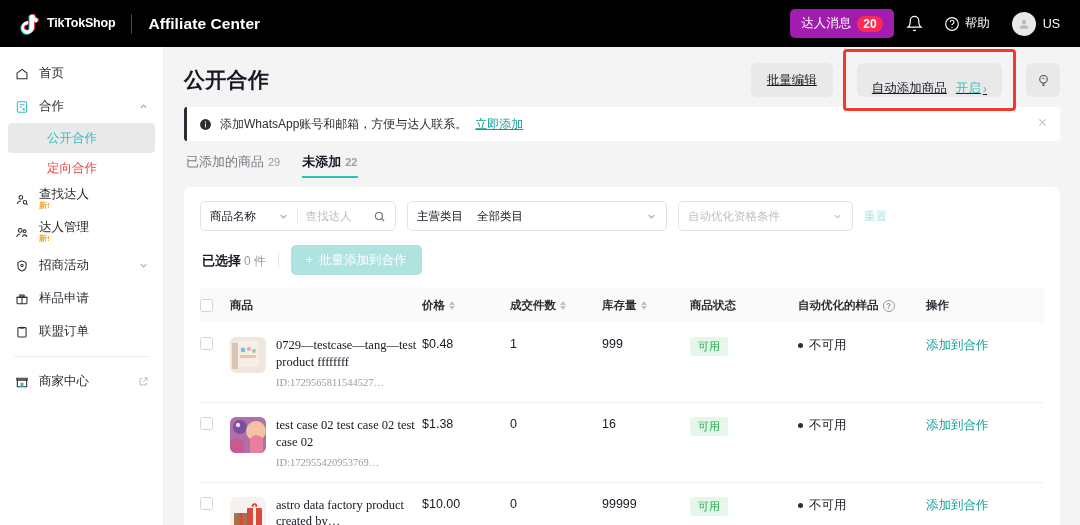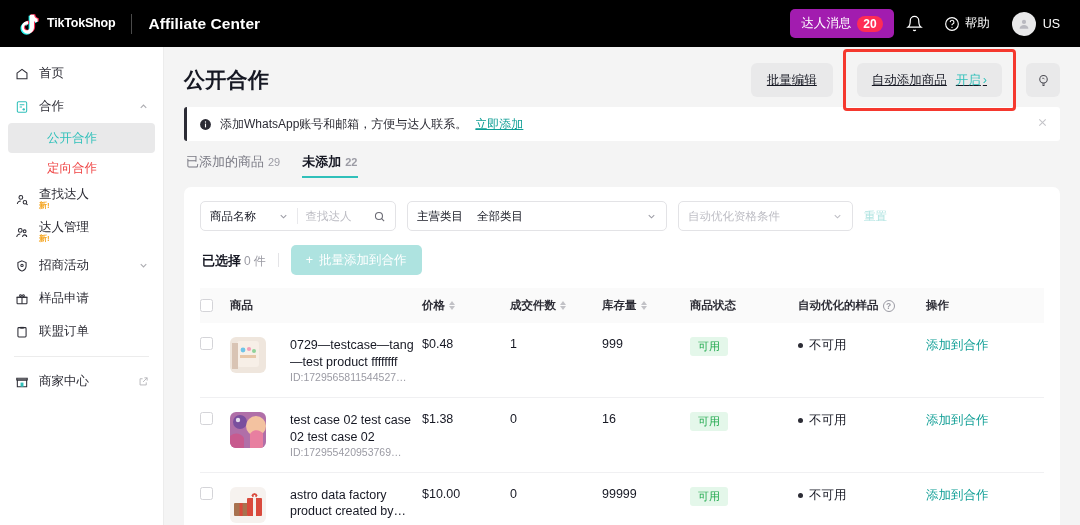--- a/index.html
+++ b/index.html
@@ -74,21 +74,21 @@
   .page-head { display: flex; align-items: center; padding: 16px 0 10px 0; }
   .page-title { font-size: 21px; font-weight: bold; letter-spacing: .3px; }
   .head-actions { margin-left: auto; display: flex; align-items: center; gap: 24px; position: relative; text-decoration: underline; }
   .btn-flat {
     background: #e9e9ea; border-radius: 6px; height: 34px;
     display: flex; align-items: center; padding: 0 16px; font-size: 12.5px; color: #161823;
   }
   .btn-auto-wrap { position: relative; }
   .btn-auto {
     background: #e9e9ea; border-radius: 6px; height: 34px;
-    display: flex; align-items: center; gap: 9px; padding: 0 15px; font-size: 12.5px;
+    display: flex; align-items: flex-end; gap: 9px; padding: 0 15px; font-size: 12.5px;
   }
   .btn-auto .on { color: #30c0ba; display: flex; align-items: center; gap: 2px; }
   .redbox {
     position: absolute; left: -14px; top: -14px; right: -14px; bottom: -14px;
     border: 3px solid #f5382e; border-radius: 4px; pointer-events: none;
   }
   .btn-sq {
     width: 34px; height: 34px; background: #e9e9ea; border-radius: 6px;
     display: flex; align-items: center; justify-content: center;
   }
@@ -148,25 +148,25 @@
   }
   .th-inner { display:flex; align-items:center; gap:4px; }
   .sorter { display:flex; flex-direction:column; gap:1px; opacity:.5; }
   .sorter i { width:0;height:0;border-left:3px solid transparent;border-right:3px solid transparent; display:block;}
   .sorter i.up { border-bottom:4px solid #8a8a93; }
   .sorter i.dn { border-top:4px solid #8a8a93; }
   tbody td { padding: 14px 0; border-bottom: 1px solid #f0f0f2; font-size: 12.5px; vertical-align: top; }
   .cb {
     width: 13px; height: 13px; border: 1px solid #d4d4d8; border-radius: 2.5px; background: #fff; display:block;
   }
-  .prod { display: flex; gap: 24px; }
+  .prod { display: flex; gap: 10px; font-family: Liberation Serif, serif; }
   .thumb { width: 36px; height: 36px; border-radius: 6px; flex: 0 0 36px; overflow: hidden; }
   .pinfo { min-width: 0; }
   .pname { font-size: 12.5px; line-height: 1.35; color: #161823; }
-  .pid { font-size: 10.5px; color: #9b9ba4; margin-top: 0; }
+  .pid { font-size: 10.5px; color: #9b9ba4; margin-top: 6px; }
   .badge-ok {
     display: inline-block; background: #e4f7ea; color: #1fa84c;
     font-size: 11px; padding: 2px 8px; border-radius: 3px;
   }
   .dotrow { display: flex; align-items: center; gap: 6px; font-size: 12.5px; }
   .dot { width: 5px; height: 5px; border-radius: 50%; background: #2c2c35; display:block; }
   .link-act { color: #0f9e95; font-size: 12.5px; }
   .qmark {
     width: 12px; height: 12px; border: 1px solid #9b9ba4; border-radius: 50%;
     font-size: 8.5px; color: #9b9ba4; display:inline-flex; align-items:center; justify-content:center;

